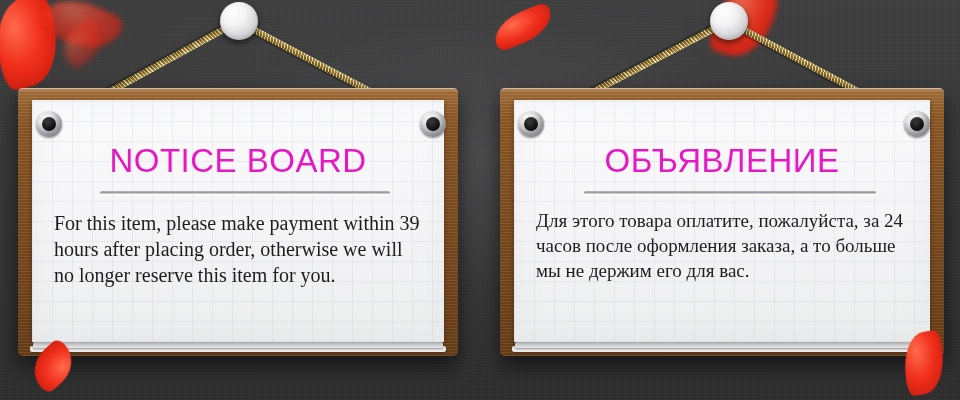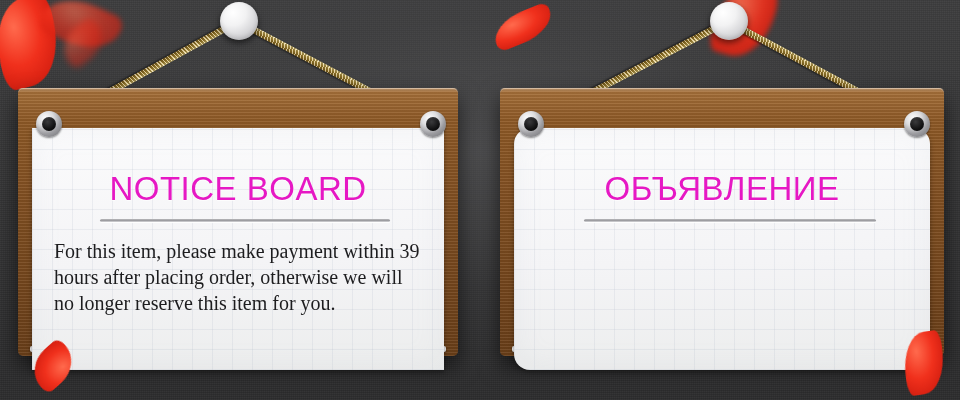--- a/index.html
+++ b/index.html
@@ -69,21 +69,20 @@
 
   .paper{
     position:absolute;
     background:
       repeating-linear-gradient(0deg, rgba(168,178,196,.17) 0px, rgba(168,178,196,.17) 1px, rgba(0,0,0,0) 1px, rgba(0,0,0,0) 20px),
       repeating-linear-gradient(90deg, rgba(168,178,196,.17) 0px, rgba(168,178,196,.17) 1px, rgba(0,0,0,0) 1px, rgba(0,0,0,0) 20px),
       linear-gradient(178deg,#fbfbfc 0%,#f4f4f6 55%,#eceded 100%);
     box-shadow:0 2px 5px rgba(0,0,0,.35), inset 0 0 30px rgba(175,180,190,.12);
     z-index:5;
     overflow:hidden;
-    margin-top:28px;
   }
 
   .grommet{
     position:absolute; width:26px; height:26px; border-radius:50%;
     background:radial-gradient(circle at 36% 28%, #fdfdfd 0%, #dcdcde 32%, #9c9ca0 62%, #6d6d71 100%);
     box-shadow:0 1px 2px rgba(0,0,0,.45);
     z-index:7;
   }
   .grommet::after{
     content:""; position:absolute; left:6px; top:6px; width:14px; height:14px; border-radius:50%;
@@ -148,23 +147,24 @@
   <div class="rule" style="left:68px; top:91px; width:290px;"></div>
   <div class="body-text" style="left:22px; top:110px; width:372px;">For this item, please make payment within 39 hours after placing order, otherwise we will no longer reserve this item for you.</div>
 </div>
 <div class="grommet" style="left:36px;  top:111px;"></div>
 <div class="grommet" style="left:420px; top:111px;"></div>
 
 <div class="board" style="left:500px; top:88px; width:444px; height:268px;">
 </div>
 <div class="stack" style="left:512px; top:346px; width:420px; height:6px; z-index:4;"></div>
 <div class="stack" style="left:515px; top:342px; width:414px; height:6px; z-index:4;"></div>
-<div class="paper" style="left:514px; top:100px; width:416px; height:242px;border-radius:16px;">
+<div class="paper" style="left:514px; top:100px; width:416px; height:242px;">
   <div class="title" style="top:42px;">ОБЪЯВЛЕНИЕ</div>
   <div class="rule" style="left:70px; top:91px; width:292px;"></div>
+  <div class="body-text" style="left:22px; top:108px; width:378px; font-size:19px; line-height:25px;">Для этого товара оплатите, пожалуйста, за 24 часов после оформления заказа, а то больше мы не держим его для вас.</div>
 </div>
 <div class="grommet" style="left:518px; top:111px;"></div>
 <div class="grommet" style="left:904px; top:111px;"></div>
 
 <div class="petal p-bl" style="z-index:8;">
     <i></i>
   </div>
 <div class="petal p-br" style="z-index:8;">
     <i></i>
   </div>

